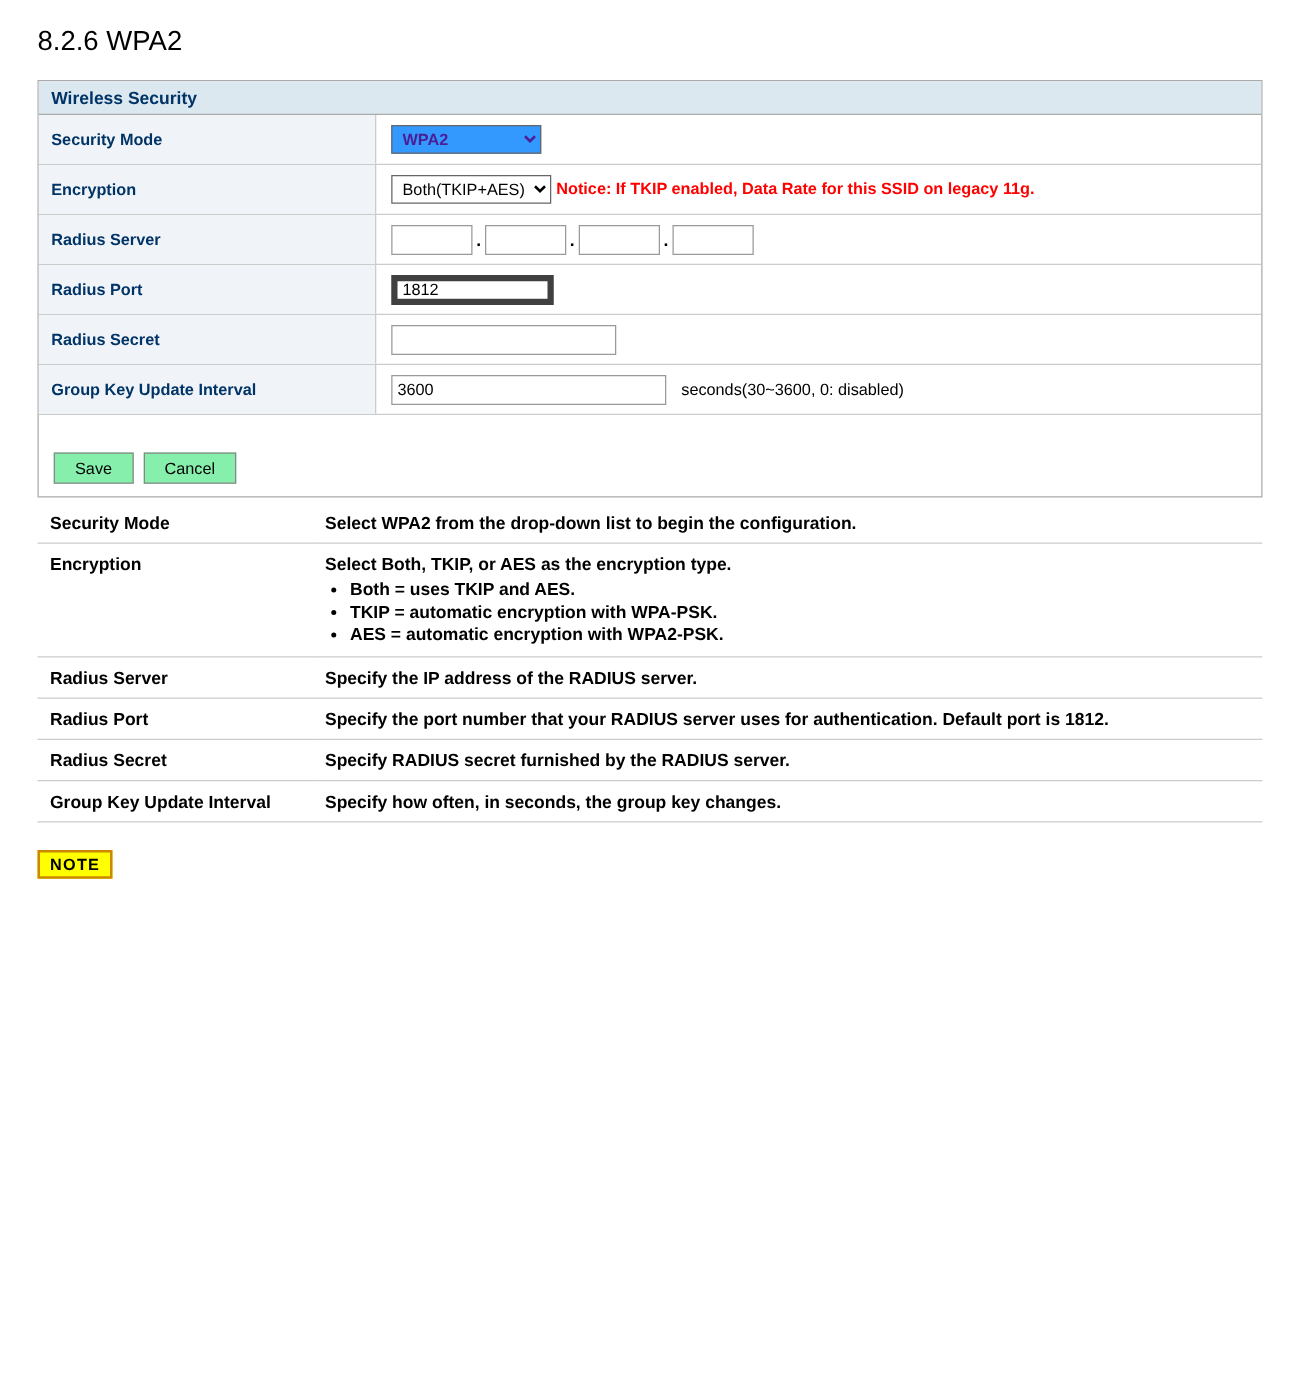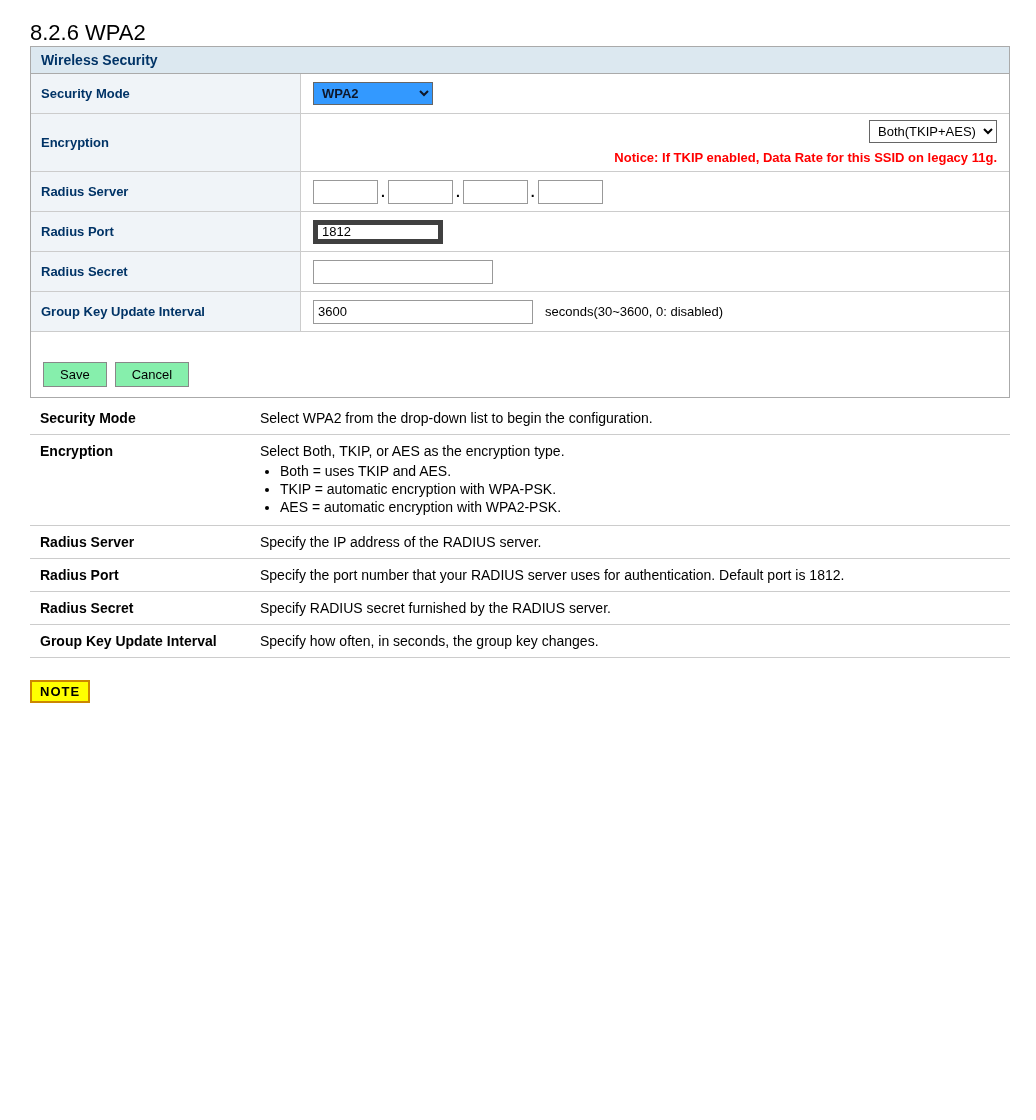--- a/index.html
+++ b/index.html
@@ -7,20 +7,21 @@
       font-family: Arial, sans-serif;
       font-size: 14px;
       background: #fff;
       color: #000;
       padding: 20px 30px;
       width: 1036px;
     }
     h1 {
       font-size: 22px;
       font-weight: normal;
+      margin-bottom: 18px;
       font-family: Arial, sans-serif;
     }
     
     .form-box {
       border: 1px solid #aaa;
       margin-bottom: 4px;
       width: 980px;
     }
     .form-header {
       background: #dce8f0;
@@ -54,32 +55,32 @@
     }
     .form-content {
       padding: 6px 12px;
       flex: 1;
       display: flex;
       align-items: center;
       flex-wrap: wrap;
       gap: 4px;
     }
     .encryption-cell {
-      flex-direction: column;
-      align-items: flex-end;
+      flex-direction: row;
+      align-items: flex-start;
     }
     select.field {
       padding: 2px 4px;
       font-size: 13px;
       border: 1px solid #666;
       background: #fff;
     }
     select.security-mode {
       background: #3399ff;
-      color: #0f172a;
+      color: #4c1d95;
       font-weight: bold;
       width: 120px;
     }
     .notice-text {
       color: red;
       font-weight: bold;
       font-size: 13px;
       margin-top: 3px;
     }
     .ip-group {
@@ -142,20 +143,21 @@
       border-collapse: collapse;
       margin-bottom: 22px;
     }
     .desc-table tr {
       border-bottom: 1px solid #ccc;
     }
     .desc-table td {
       padding: 8px 10px;
       vertical-align: top;
       font-size: 14px;
+      font-weight: bold;
     }
     .desc-table td:first-child {
       width: 220px;
       font-weight: bold;
       white-space: nowrap;
     }
     .desc-table td ul {
       margin-top: 4px;
       padding-left: 20px;
     }

